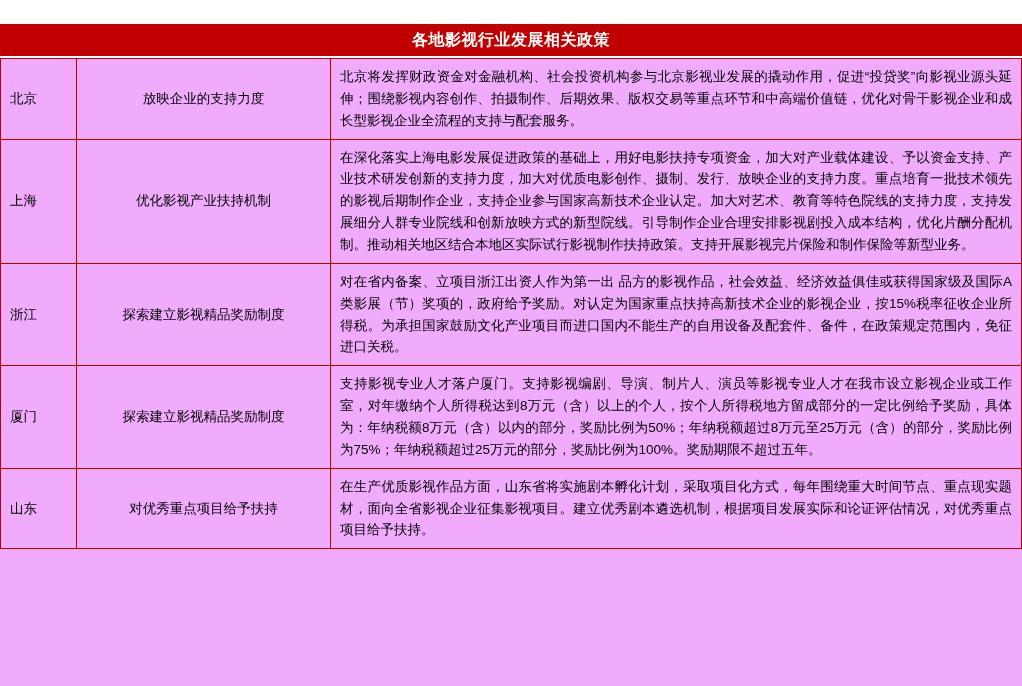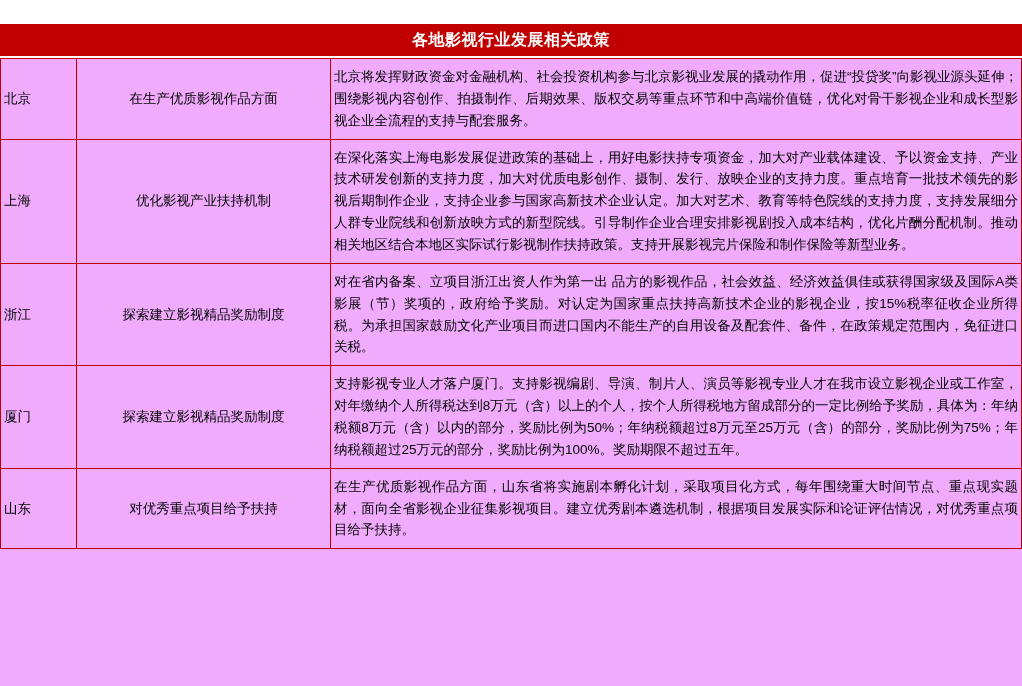--- a/index.html
+++ b/index.html
@@ -37,21 +37,21 @@
     letter-spacing: 0.5px;
   }
   table.policy-table {
     width: 1022px;
     border-collapse: collapse;
     table-layout: fixed;
   }
   table.policy-table td {
     border: 1px solid #c00000;
     vertical-align: middle;
-    padding: 7px 3px;
+    padding: 7px 9px;
     font-size: 13.5px;
     line-height: 1.62;
   }
   td.col-region {
     width: 76px;
     vertical-align: middle;
     font-size: 14px;
     padding: 6px 4px;
   }
   td.col-policy {
@@ -80,21 +80,21 @@
 
   <div class="title-bar">
     <span class="title-text">各地影视行业发展相关政策</span>
   </div>
 
   <table class="policy-table">
     <tbody>
 
       <tr>
         <td class="col-region">北京</td>
-        <td class="col-policy">在生产优质影视作品方面</td>
+        <td class="col-policy">放映企业的支持力度</td>
         <td class="col-detail">
           <span class="detail-text">北京将发挥财政资金对金融机构、社会投资机构参与北京影视业发展的撬动作用，促进“投贷奖”向影视业源头延伸；围绕影视内容创作、拍摄制作、后期效果、版权交易等重点环节和中高端价值链，优化对骨干影视企业和成长型影视企业全流程的支持与配套服务。</span>
         </td>
       </tr>
 
       <tr>
         <td class="col-region">上海</td>
         <td class="col-policy">优化影视产业扶持机制</td>
         <td class="col-detail">
           <span class="detail-text">在深化落实上海电影发展促进政策的基础上，用好电影扶持专项资金，加大对产业载体建设、予以资金支持、产业技术研发创新的支持力度，加大对优质电影创作、摄制、发行、放映企业的支持力度。重点培育一批技术领先的影视后期制作企业，支持企业参与国家高新技术企业认定。加大对艺术、教育等特色院线的支持力度，支持发展细分人群专业院线和创新放映方式的新型院线。引导制作企业合理安排影视剧投入成本结构，优化片酬分配机制。推动相关地区结合本地区实际试行影视制作扶持政策。支持开展影视完片保险和制作保险等新型业务。</span>

